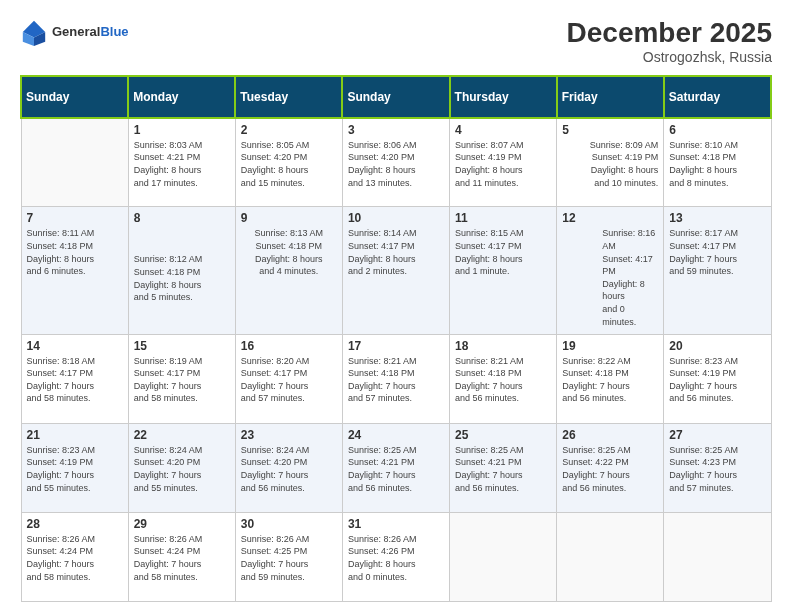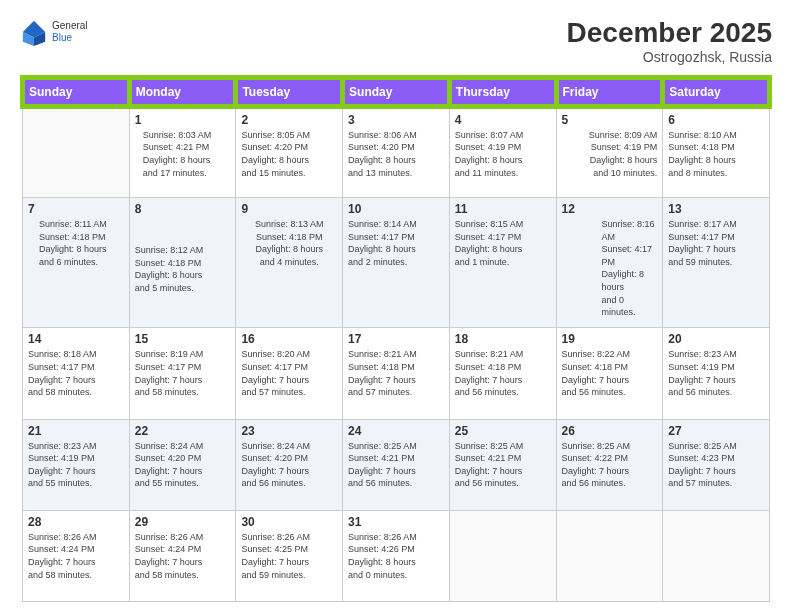--- a/index.html
+++ b/index.html
@@ -23,23 +23,23 @@
       align-items: flex-start;
       margin-bottom: 10px;
     }
     .logo {
       display: flex;
       align-items: center;
       gap: 4px;
     }
     .logo-text {
       display: flex;
-      flex-direction: column;
-      font-size: 10px;
-      font-weight: normal;
+      flex-direction: row;
+      font-size: 13px;
+      font-weight: bold;
       line-height: 1.2;
     }
     .logo-general { color: #333; }
     .logo-blue { color: #2166c4; }
     .logo-icon {
       width: 28px;
       height: 28px;
     }
     .title-block {
       text-align: right;
@@ -55,27 +55,27 @@
       color: #555;
     }
     .calendar {
       flex: 1;
       border: 1px solid #ccc;
       border-collapse: collapse;
       width: 100%;
       table-layout: fixed;
     }
     .calendar th {
-      background: #8b5cf6;
+      background: #0c4a6e;
       color: white;
       font-size: 12px;
       font-weight: bold;
-      padding: 5px 4px;
+      padding: 13px 4px;
       text-align: left;
-      border: 5px solid #84cc16;
+      border: 2px solid #84cc16;
     }
     .calendar td {
       border: 1px solid #ccc;
       vertical-align: top;
       padding: 4px 5px;
       font-size: 9.5px;
       color: #333;
       background: #fff;
       height: 88px;
     }
@@ -131,21 +131,21 @@
           <th>Thursday</th>
           <th>Friday</th>
           <th>Saturday</th>
         </tr>
     </thead>
     <tbody id="calendar-body">
     <tr>
           <td class="empty"></td>
           <td>
             <span class="day-number">1</span>
-            <div class="day-info" style="white-space: pre-line; margin-left: 8px;">Sunrise: 8:03 AM
+            <div class="day-info" style="white-space: pre-line;">Sunrise: 8:03 AM
 Sunset: 4:21 PM
 Daylight: 8 hours
 and 17 minutes.</div>
           </td>
           <td>
             <span class="day-number">2</span>
             <div class="day-info" style="white-space: pre-line;">Sunrise: 8:05 AM
 Sunset: 4:20 PM
 Daylight: 8 hours
 and 15 minutes.</div>
@@ -175,21 +175,21 @@
             <span class="day-number">6</span>
             <div class="day-info" style="white-space: pre-line;">Sunrise: 8:10 AM
 Sunset: 4:18 PM
 Daylight: 8 hours
 and 8 minutes.</div>
           </td>
         </tr>
         <tr class="row-shade">
           <td>
             <span class="day-number">7</span>
-            <div class="day-info" style="white-space: pre-line; margin-left: 11px;">Sunrise: 8:11 AM
+            <div class="day-info" style="white-space: pre-line;">Sunrise: 8:11 AM
 Sunset: 4:18 PM
 Daylight: 8 hours
 and 6 minutes.</div>
           </td>
           <td>
             <span class="day-number">8</span>
             <div class="day-info" style="white-space: pre-line; margin-top: 28px;">Sunrise: 8:12 AM
 Sunset: 4:18 PM
 Daylight: 8 hours
 and 5 minutes.</div>

